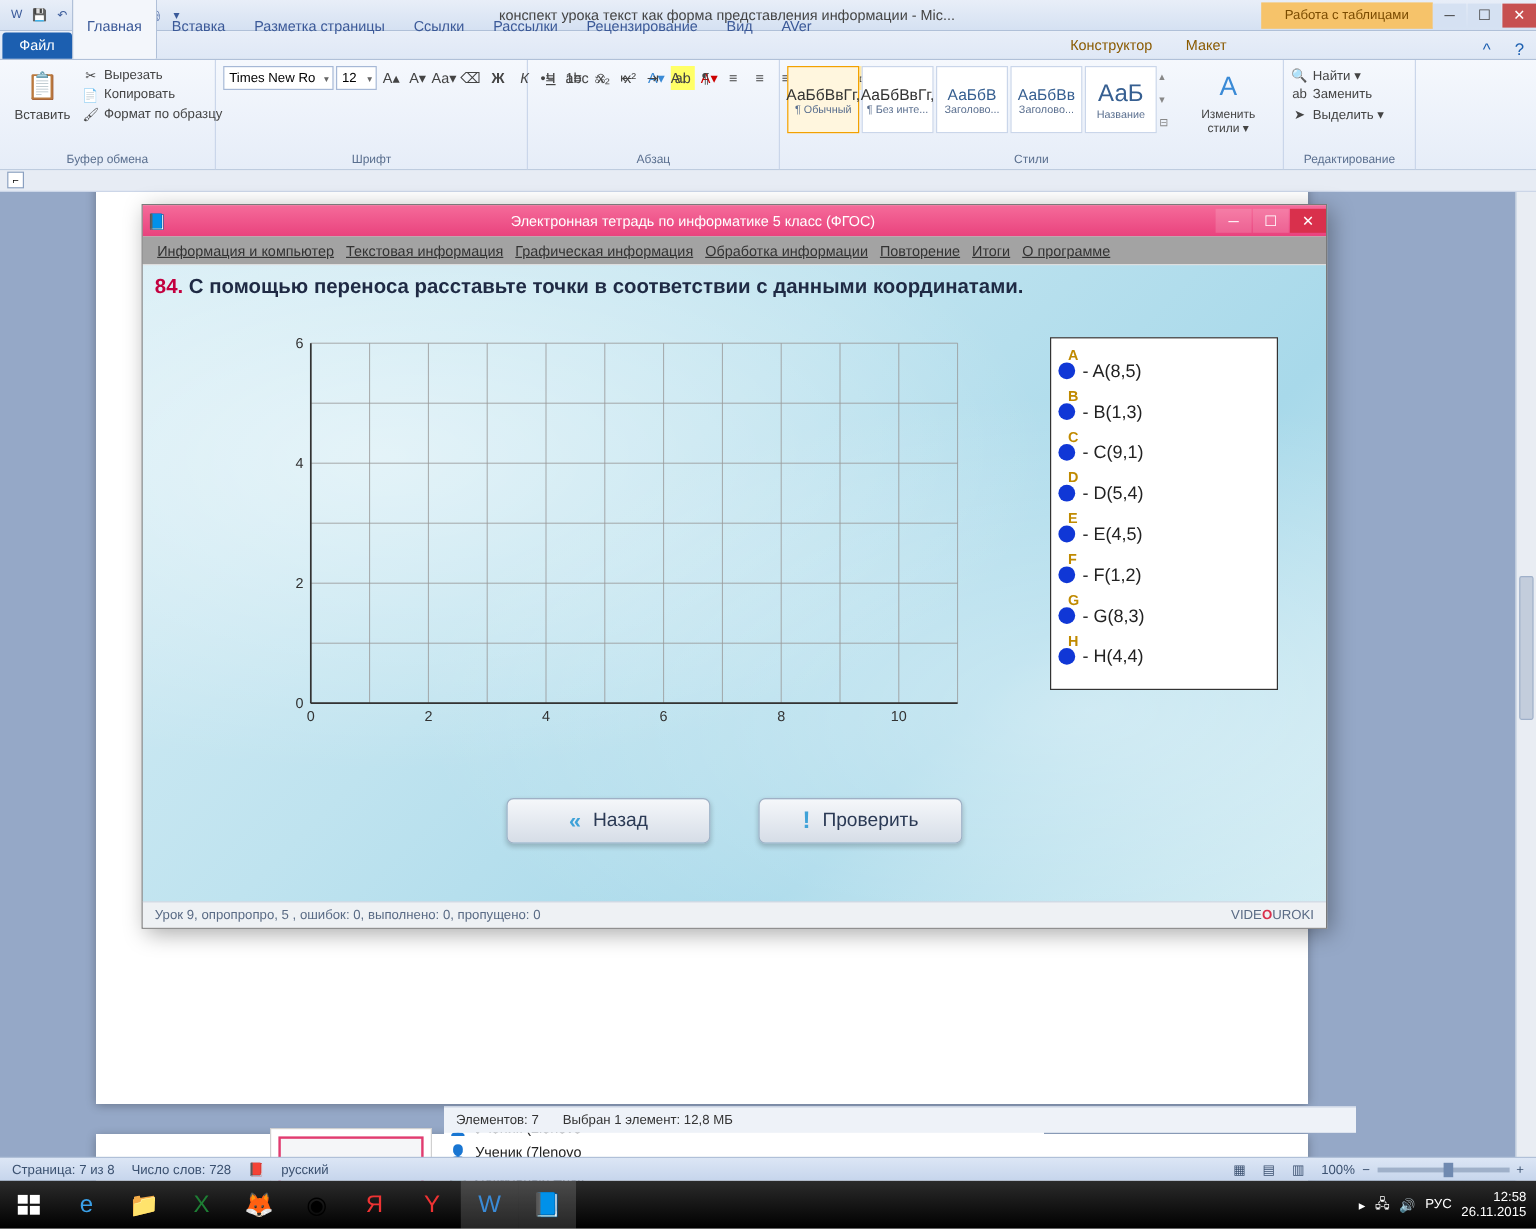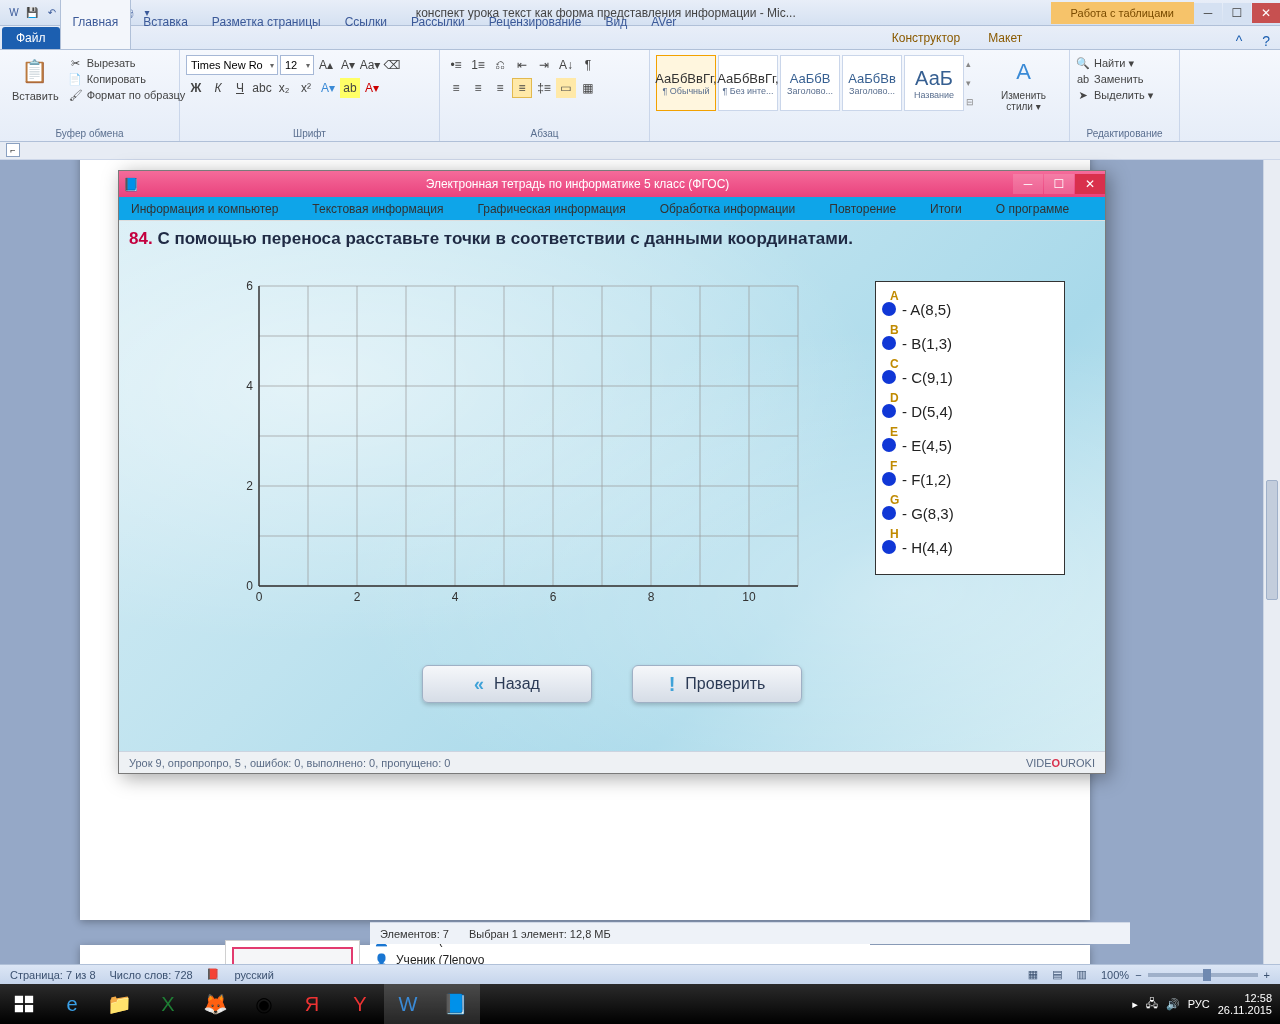--- a/index.html
+++ b/index.html
@@ -28,21 +28,21 @@
 
 .ribbon { height:92px; background:linear-gradient(#f5f8fd,#e6edf8); border-bottom:1px solid #b0c0d8; display:flex; font-size:11px; }
 .ribgroup { border-right:1px solid #cad6ea; padding:2px 6px 0 6px; display:flex; flex-direction:column; }
 .ribgroup .body { flex:1; display:flex; align-items:flex-start; gap:4px; }
 .ribgroup .label { text-align:center; font-size:10px; color:#5a6f8f; padding:2px 0; position:relative; }
 .bigbtn { display:flex; flex-direction:column; align-items:center; gap:2px; padding:4px 6px; font-size:11px; color:#444; }
 .bigbtn .ic { width:32px; height:32px; display:flex; align-items:center; justify-content:center; font-size:22px; }
 .stack { display:flex; flex-direction:column; gap:2px; padding-top:4px; }
 .stack .row { display:flex; align-items:center; gap:4px; font-size:11px; color:#444; white-space:nowrap; }
 .stack .row .sic { width:14px; height:14px; font-size:11px; display:inline-flex; align-items:center; justify-content:center; }
-.fontbox { display:flex; flex-direction:column; gap:3px; padding-top:3px; }
+.fontbox { display:flex; gap:3px; padding-top:3px; }
 .fontrow { display:flex; gap:2px; align-items:center; }
 .combo { background:#fff; border:1px solid #a6b8d6; height:20px; padding:0 14px 0 4px; font-size:11px; display:flex; align-items:center; position:relative; }
 .combo::after { content:"▾"; position:absolute; right:3px; font-size:8px; color:#666; }
 .sq { width:20px; height:20px; border:1px solid transparent; display:inline-flex; align-items:center; justify-content:center; font-size:12px; color:#444; }
 .sq.b { font-weight:bold; } .sq.i { font-style:italic; } .sq.u { text-decoration:underline; }
 .stylegal { display:flex; gap:2px; padding-top:3px; }
 .stylebox { width:60px; height:56px; border:1px solid #cad6ea; background:#fff; display:flex; flex-direction:column; align-items:center; justify-content:center; font-size:9px; color:#5a6f8f; }
 .stylebox .smp { font-size:13px; color:#333; }
 .stylebox.active { border:1px solid #f2a100; background:#fff6de; }
 .stylebox .smp.blue { color:#365f91;text-align:right; }
@@ -83,21 +83,21 @@
 .taskbar .tray .clock { text-align:right; line-height:1.1; }
 
 
 .modal { position:absolute; left:118px; top:170px; width:988px; height:604px; background:#f1f1f1; border:1px solid #7a7a7a; box-shadow:4px 4px 18px rgba(0,0,0,.35); display:flex; flex-direction:column; }
 .modal .mtitle { height:26px; background:linear-gradient(#f56b9a,#e9427d); display:flex; align-items:center; color:#fff; font-size:12px; }
 .modal .mtitle .mic { width:24px; text-align:center; font-size:13px; }
 .modal .mtitle .mtxt { flex:1; text-align:center; }
 .modal .mtitle .mbtns { display:flex; }
 .modal .mtitle .mbtns span { width:30px; height:20px; display:flex; align-items:center; justify-content:center; background:rgba(255,255,255,.15); margin-left:1px; font-size:12px; }
 .modal .mtitle .mbtns span.close { background:#d9304c; }
-.modal .mmenu { height:24px; background:#0ea5e9; display:flex; align-items:center; gap:34px; padding:0 12px; font-size:12px; color:#333; border-bottom:1px solid #ddd; }
+.modal .mmenu { height:24px; background:#a3a3a3; display:flex; align-items:center; gap:10px; padding:0 12px; font-size:12px; color:#333; border-bottom:1px solid #ddd;text-decoration:underline; }
 .modal .mbody { flex:1; background:linear-gradient(135deg,#d6edf5 0%,#bfe3ef 40%,#a8d9ea 70%,#cdeaf2 100%); position:relative; overflow:hidden; }
 .modal .mbody::before { content:""; position:absolute; inset:0; background:
   radial-gradient(ellipse at 20% 30%, rgba(255,255,255,.5), transparent 50%),
   radial-gradient(ellipse at 80% 70%, rgba(255,255,255,.4), transparent 50%); }
 .task { position:absolute; left:10px; top:8px; right:10px; font-size:17px; font-weight:bold; color:#1f2a44; }
 .task .num { color:#c3003f; }
 .gridwrap { position:absolute; left:120px; top:55px; width:560px; height:330px; }
 .gridsvg { width:560px; height:330px; }
 .pointlist { position:absolute; right:40px; top:60px; width:190px; background:#fff; border:1px solid #333; padding:10px 6px; }
 .pointlist .prow { display:flex; align-items:center; gap:6px; height:34px; font-size:15px; color:#222; }
@@ -259,20 +259,21 @@
           <span>▴</span>
           <span>▾</span>
           <span>⊟</span>
         </div>
       </div>
       <div class="bigbtn">
         <div class="ic" style="color:#3a8ad6">A</div>
         <span style="font-size:10px;text-align:center">Изменить стили ▾</span>
       </div>
     </div>
+    <div class="label">Стили</div>
   </div>
 
   <div class="ribgroup" style="width:110px">
     <div class="body">
       <div class="stack">
         <div class="row">
             <span class="sic">🔍</span>
             <span>Найти ▾</span>
           </div>
         <div class="row">

